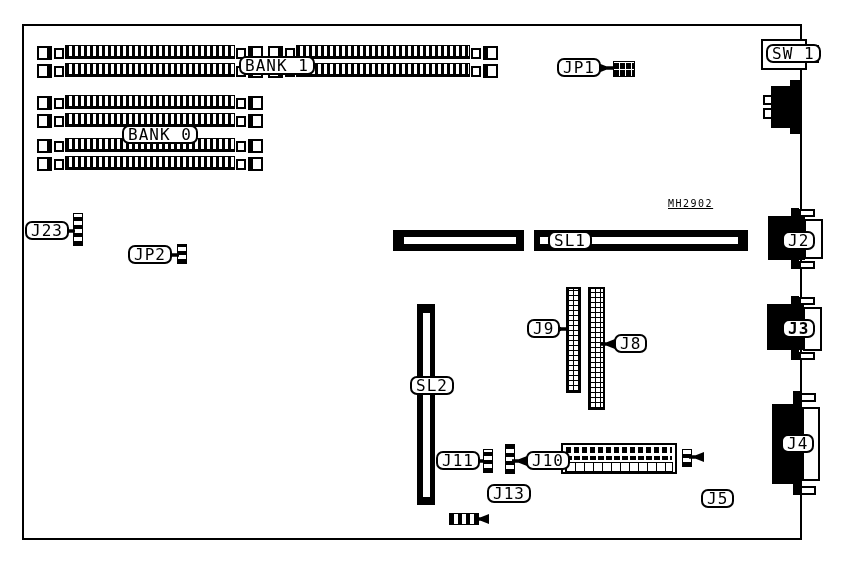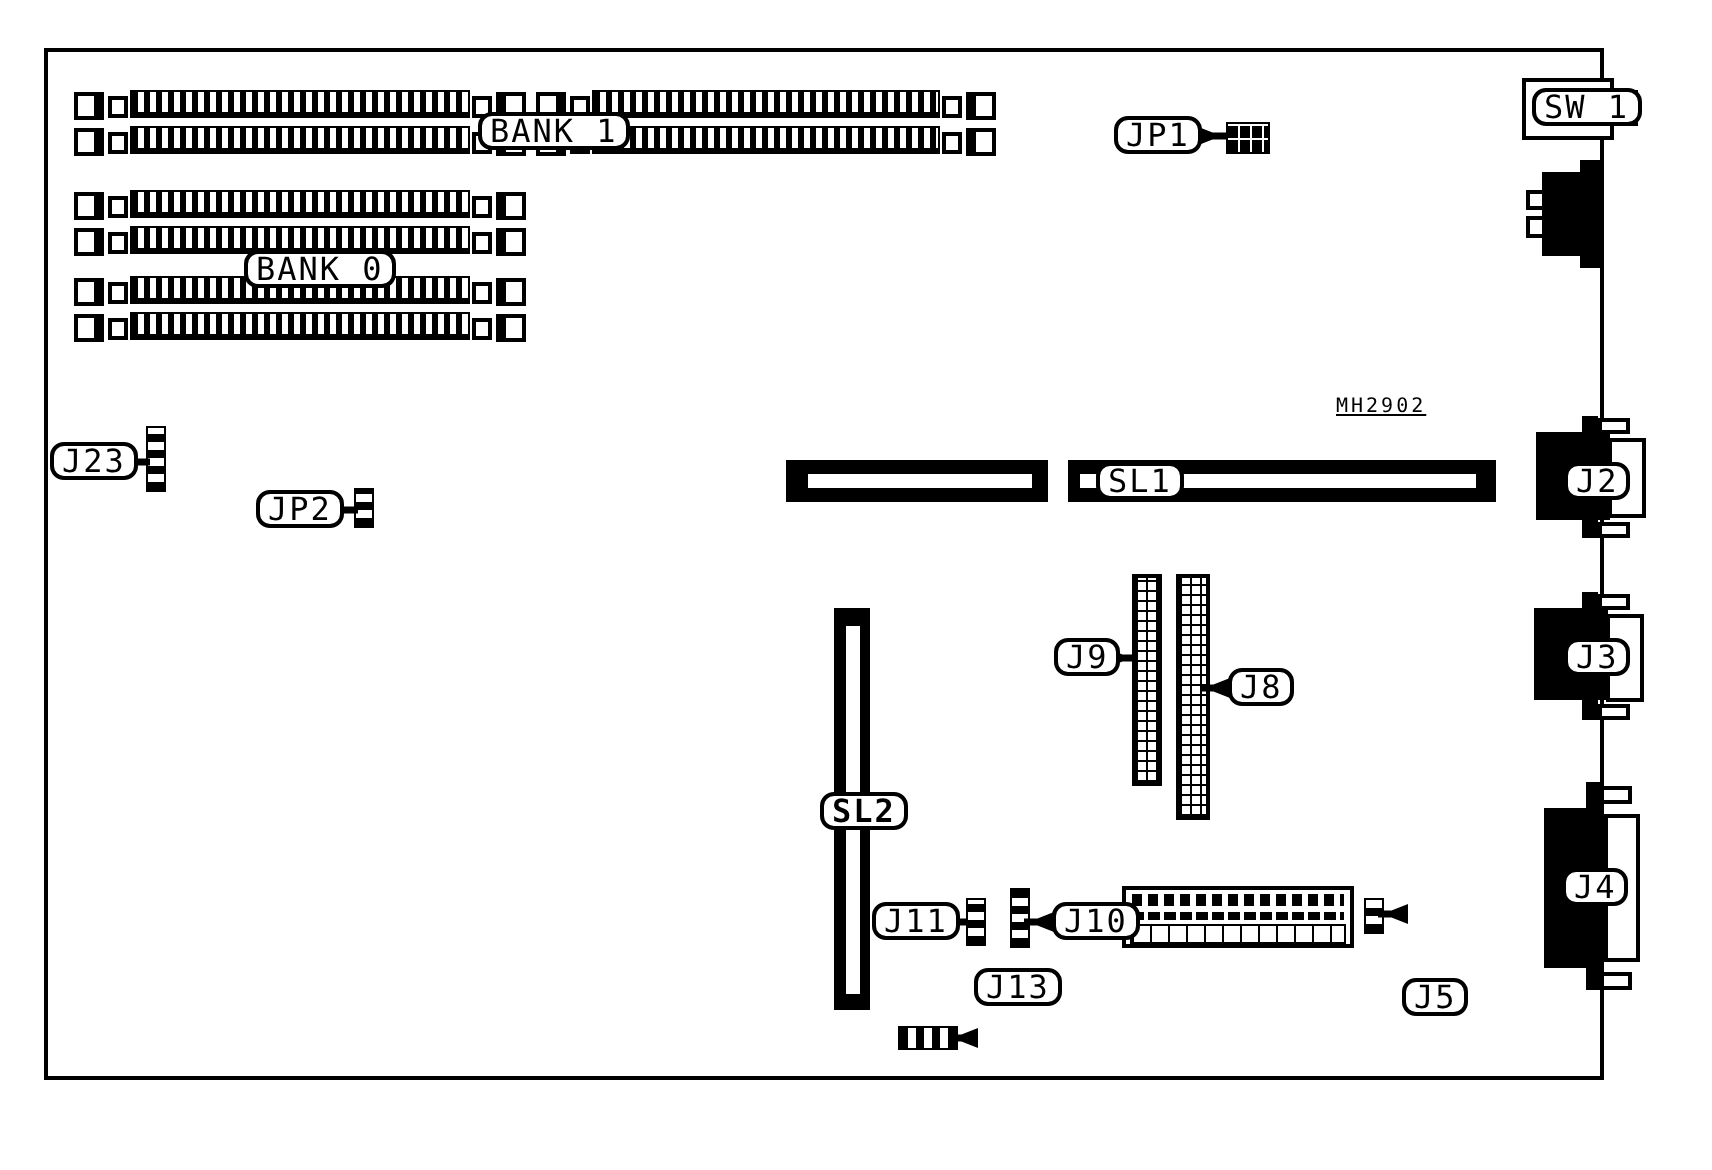--- a/index.html
+++ b/index.html
@@ -165,21 +165,21 @@
   </div>
   <div class="slot-h" style="left:534px;top:230px;width:214px;">
     <div class="stripe" style="left:6px;width:9px;"></div>
     <div class="stripe" style="left:50px;right:10px;"></div>
   </div>
   <div class="lbl" style="left:548px;top:231px;">SL1</div>
 
   <div class="slot-v" style="left:417px;top:304px;height:201px;">
     <div class="stripe" style="top:9px;height:184px;"></div>
   </div>
-  <div class="lbl" style="left:410px;top:396px;font-weight:bold;">SL2</div>
+  <div class="lbl" style="left:410px;top:376px;">SL2</div>
 
   <div class="grid-conn" style="left:566px;top:287px;width:11px;height:102px;"></div>
   <div class="grid-conn" style="left:588px;top:287px;width:13px;height:119px;"></div>
   <div class="lbl" style="left:527px;top:319px;">J9</div>
   <div class="ptr ptr-r" style="left:553px;top:324px;"></div>
   <div class="lbl" style="left:614px;top:334px;">J8</div>
   <div class="ptr ptr-l" style="left:600px;top:339px;"></div>
 
   <div class="lbl" style="left:436px;top:451px;">J11</div>
   <div class="ptr ptr-r" style="left:469px;top:456px;"></div>
@@ -210,21 +210,21 @@
   <div class="tab-b" style="left:791px;top:259px;width:8px;height:10px;"></div>
   <div class="tab-w" style="left:799px;top:261px;width:12px;height:4px;"></div>
   <div class="lbl" style="left:782px;top:231px;">J2</div>
 
   <div class="tab-b" style="left:791px;top:296px;width:8px;height:9px;"></div>
   <div class="tab-w" style="left:799px;top:297px;width:12px;height:4px;"></div>
   <div class="dsub-shell" style="left:803px;top:307px;width:15px;height:40px;"></div>
   <div class="dsub-body" style="left:767px;top:304px;width:37px;height:46px;"></div>
   <div class="tab-b" style="left:791px;top:350px;width:8px;height:10px;"></div>
   <div class="tab-w" style="left:799px;top:352px;width:12px;height:4px;"></div>
-  <div class="lbl" style="left:782px;top:319px;">J3</div>
+  <div class="lbl" style="left:782px;top:319px;font-weight:bold;">J3</div>
 
   <div class="tab-b" style="left:793px;top:391px;width:7px;height:13px;"></div>
   <div class="tab-w" style="left:800px;top:393px;width:12px;height:5px;"></div>
   <div class="dsub-shell" style="left:802px;top:407px;width:14px;height:70px;"></div>
   <div class="dsub-body" style="left:772px;top:404px;width:30px;height:80px;"></div>
   <div class="tab-b" style="left:793px;top:483px;width:7px;height:12px;"></div>
   <div class="tab-w" style="left:800px;top:486px;width:12px;height:5px;"></div>
   <div class="lbl" style="left:781px;top:434px;">J4</div>
 
 </div>

